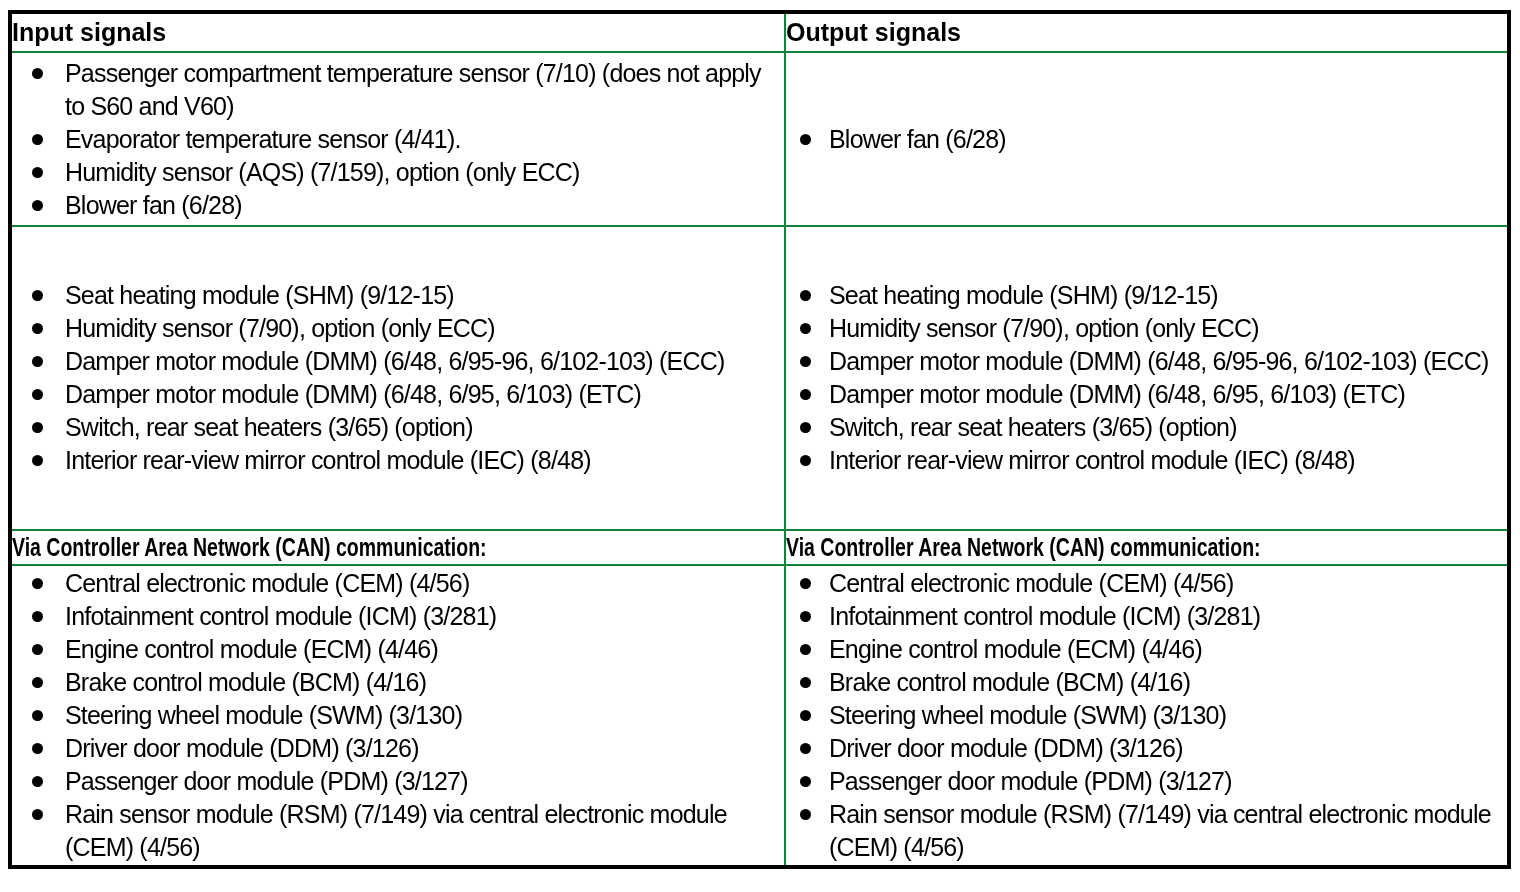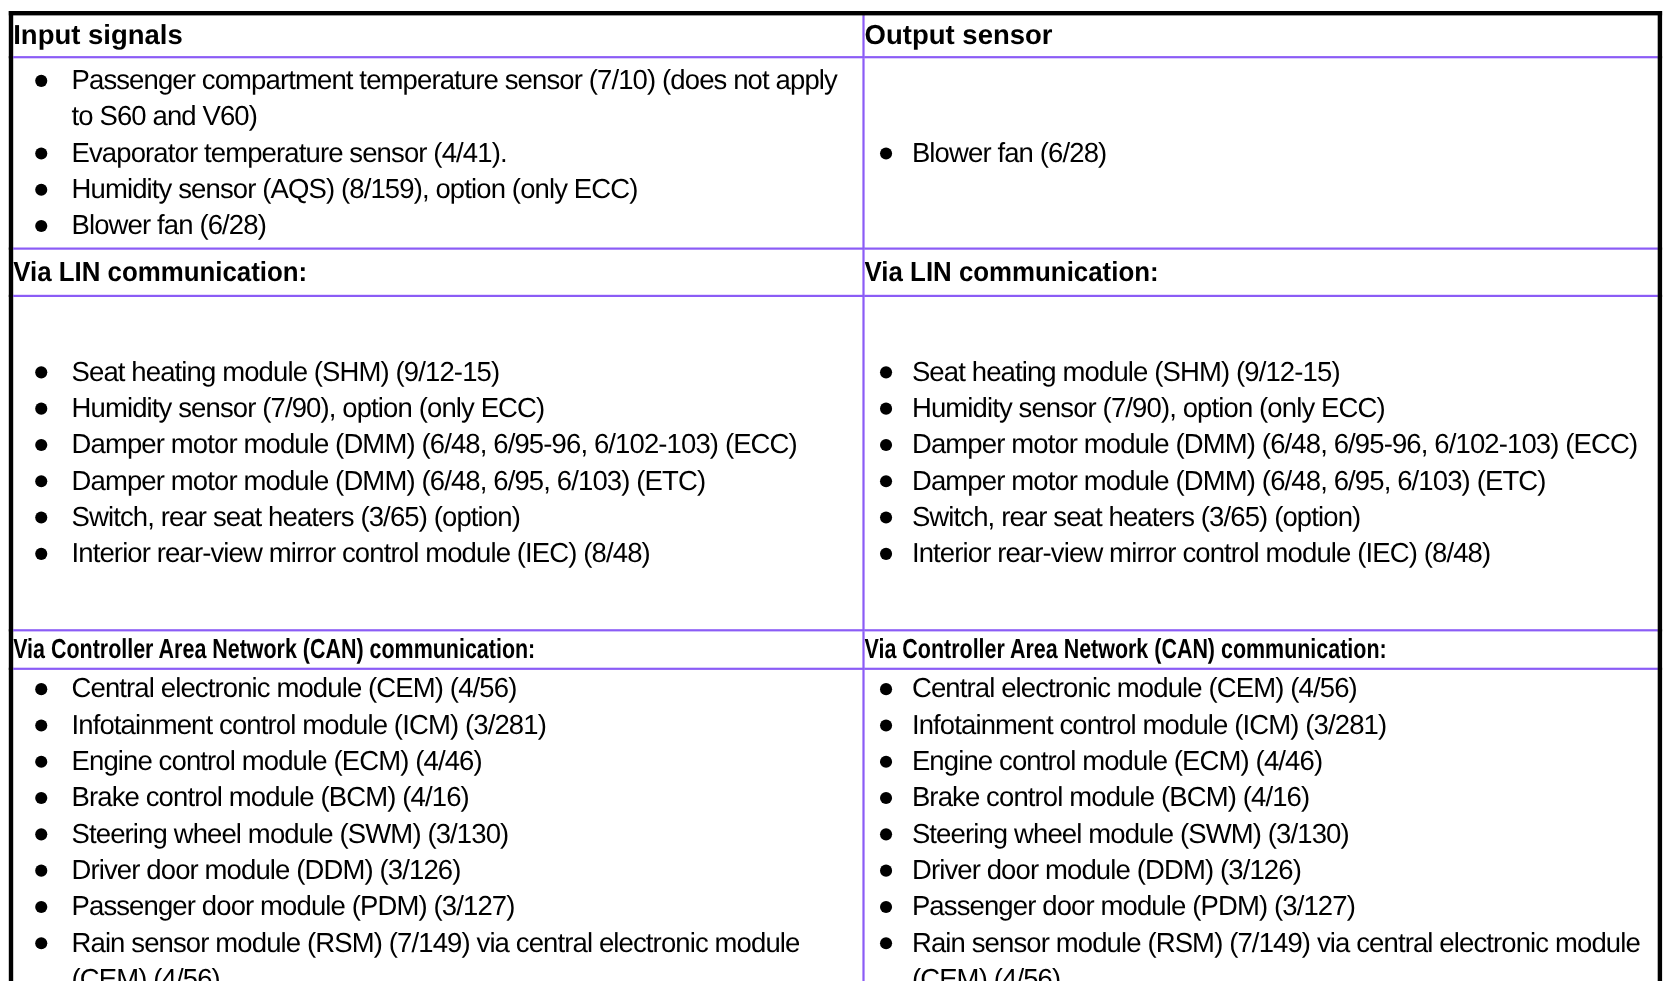--- a/index.html
+++ b/index.html
@@ -12,21 +12,21 @@
     color: #000000;
   }
   table.signals {
     border-collapse: collapse;
     table-layout: fixed;
     margin: 10px 0 0 8px;
     width: 1499px;
     background: #ffffff;
   }
   table.signals td {
-    border: 2px solid #8b5cf6;
+    border: 2px solid #15803d;
     padding: 0;
     vertical-align: middle;
     overflow: hidden;
   }
   table.signals {
     border: 4px solid #000000;
   }
   col.c-left  { width: 775px; }
   col.c-right { width: 724px; }
 
@@ -95,64 +95,56 @@
     <col class="c-left">
     <col class="c-right">
   </colgroup>
 
   <tbody>
       <tr class="r1">
     <td class="head-cell col-left">
       <span>Input signals</span>
     </td>
     <td class="head-cell col-right">
-      <span>Output sensor</span>
+      <span>Output signals</span>
     </td>
   </tr>
 
 
   <tr class="r3">
     <td class="list-cell col-left">
       <ul class="signal-list">
             <li>
               <span class="bullet"></span>
               <span class="item-text">Passenger compartment temperature sensor (7/10) (does not apply to S60 and V60)</span>
             </li>
             <li>
               <span class="bullet"></span>
               <span class="item-text">Evaporator temperature sensor (4/41).</span>
             </li>
             <li>
               <span class="bullet"></span>
-              <span class="item-text">Humidity sensor (AQS) (8/159), option (only ECC)</span>
+              <span class="item-text">Humidity sensor (AQS) (7/159), option (only ECC)</span>
             </li>
             <li>
               <span class="bullet"></span>
               <span class="item-text">Blower fan (6/28)</span>
             </li>
           </ul>
     </td>
     <td class="list-cell col-right">
       <ul class="signal-list">
             <li>
               <span class="bullet"></span>
               <span class="item-text">Blower fan (6/28)</span>
             </li>
           </ul>
     </td>
   </tr>
 
-  <tr class="r4">
-    <td class="title-cell col-left">
-      <span class="title-text">Via LIN communication:</span>
-    </td>
-    <td class="title-cell col-right">
-      <span class="title-text">Via LIN communication:</span>
-    </td>
-  </tr>
 
   <tr class="r5">
     <td class="list-cell col-left">
       <ul class="signal-list">
             <li>
               <span class="bullet"></span>
               <span class="item-text">Seat heating module (SHM) (9/12-15)</span>
             </li>
             <li>
               <span class="bullet"></span>

